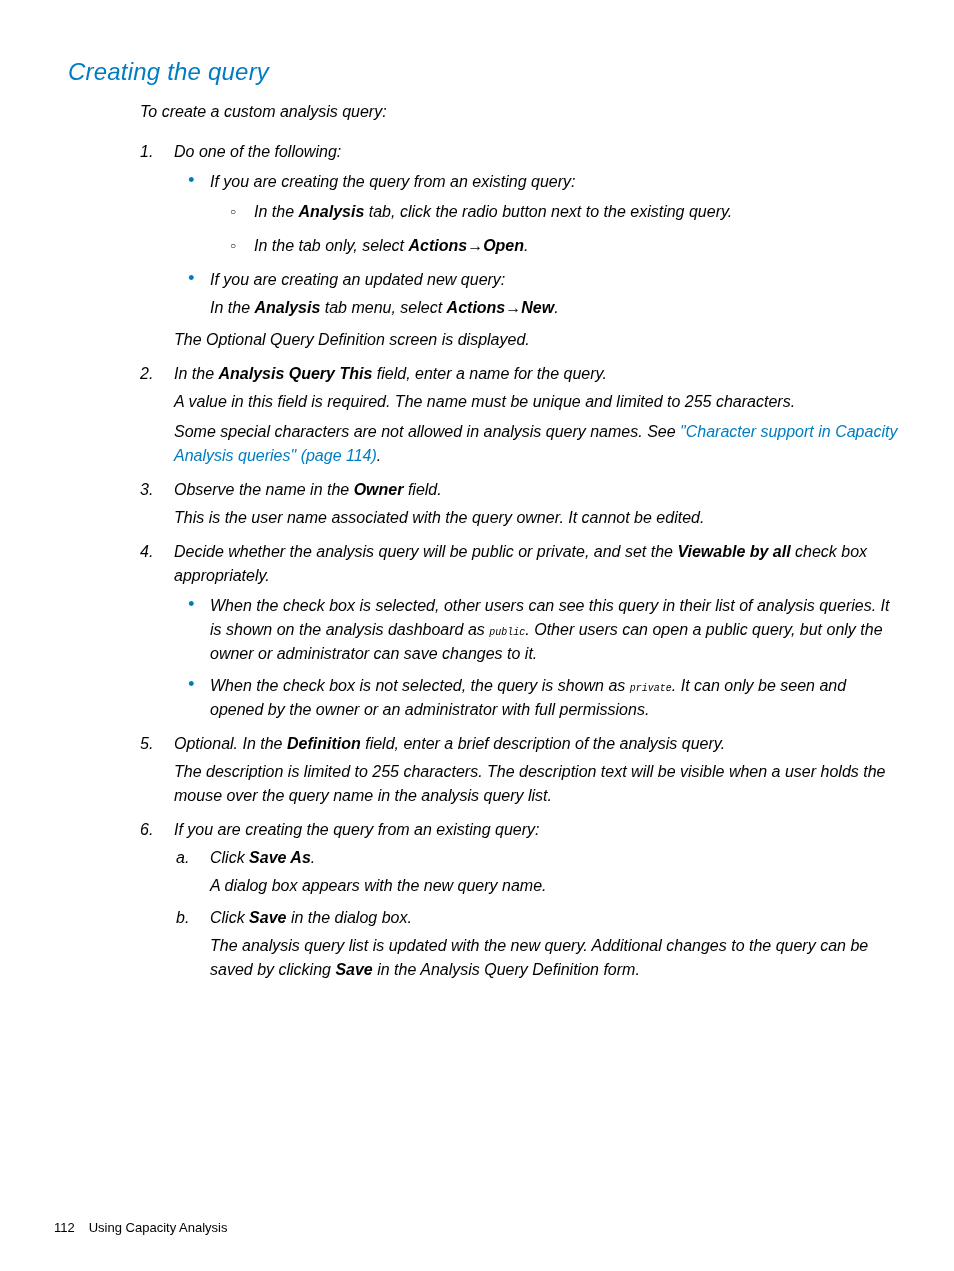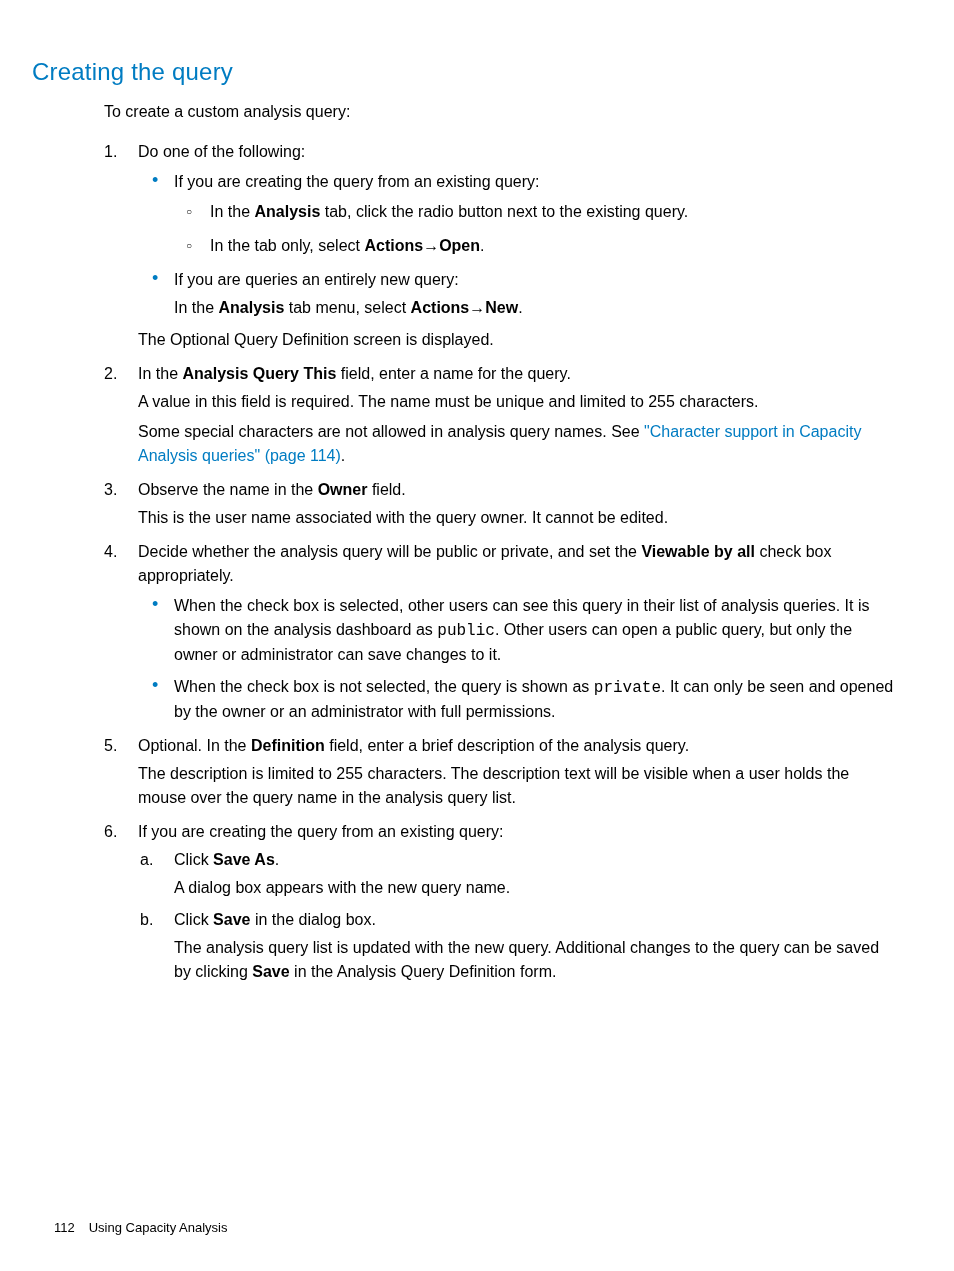--- a/index.html
+++ b/index.html
@@ -8,23 +8,24 @@
     padding: 0;
     width: 954px;
     height: 1271px;
     background: #ffffff;
     font-family: Arial, Helvetica, sans-serif;
     font-size: 16px;
     color: #000;
     position: relative;
   }
   .page {
-    padding: 54px 56px 0 32px;
+    padding: 54px 56px 0 68px;
     box-sizing: border-box;
     line-height: 1.5;
+    font-style: italic;
   }
   h2.section-title {
     font-family: Arial, Helvetica, sans-serif;
     font-weight: 400;
     font-size: 24px;
     color: #007cc2;
     margin: 0 0 10px 0;
     letter-spacing: 0.2px;
   }
   .intro {
@@ -62,21 +63,21 @@
     font-size: 18px;
     line-height: 1.2;
   }
   ul.hollow {
     list-style: none;
     margin: 6px 0 6px 0;
     padding-left: 36px;
   }
   ul.hollow > li {
     position: relative;
-    margin: 0 0 10px 0;
+    margin: 0 0 10px 8px;
   }
   ul.hollow > li::before {
     content: "○";
     position: absolute;
     left: -24px;
     font-size: 10px;
     top: 4px;
     color: #000;
   }
   ol.alpha {
@@ -88,21 +89,21 @@
     position: relative;
     margin: 0 0 8px 0;
   }
   ol.alpha > li > .lett {
     position: absolute;
     left: -34px;
   }
   .para { margin: 4px 0 6px 0; }
   .bold { font-weight: 700; }
   .link { color: #007cc2; }
-  code.mono { font-family: "Courier New", monospace; font-size: 16px; }
+  code.mono { font-family: "Courier New", monospace; font-size: 10px; }
   .footer {
     position: absolute;
     left: 54px;
     bottom: 36px;
     font-size: 13px;
     color: #000;
   }
   .footer .pg { margin-right: 14px; }
 </style>
 </head>
@@ -126,21 +127,21 @@
           <ul class="hollow">
             <li>
               <span>In the </span><span class="bold">Analysis</span><span> tab, click the radio button next to the existing query.</span>
             </li>
             <li>
               <span>In the tab only, select </span><span class="bold">Actions</span><span>→</span><span class="bold">Open</span><span>.</span>
             </li>
           </ul>
         </li>
         <li>
-          <span>If you are queries an entirely new query:</span>
+          <span>If you are creating an updated new query:</span>
           <div class="para">
             <span>In the </span><span class="bold">Analysis</span><span> tab menu, select </span><span class="bold">Actions</span><span>→</span><span class="bold">New</span><span>.</span>
           </div>
         </li>
       </ul>
 
       <div class="para">The Optional Query Definition screen is displayed.</div>
     </li>
 
     <li>

